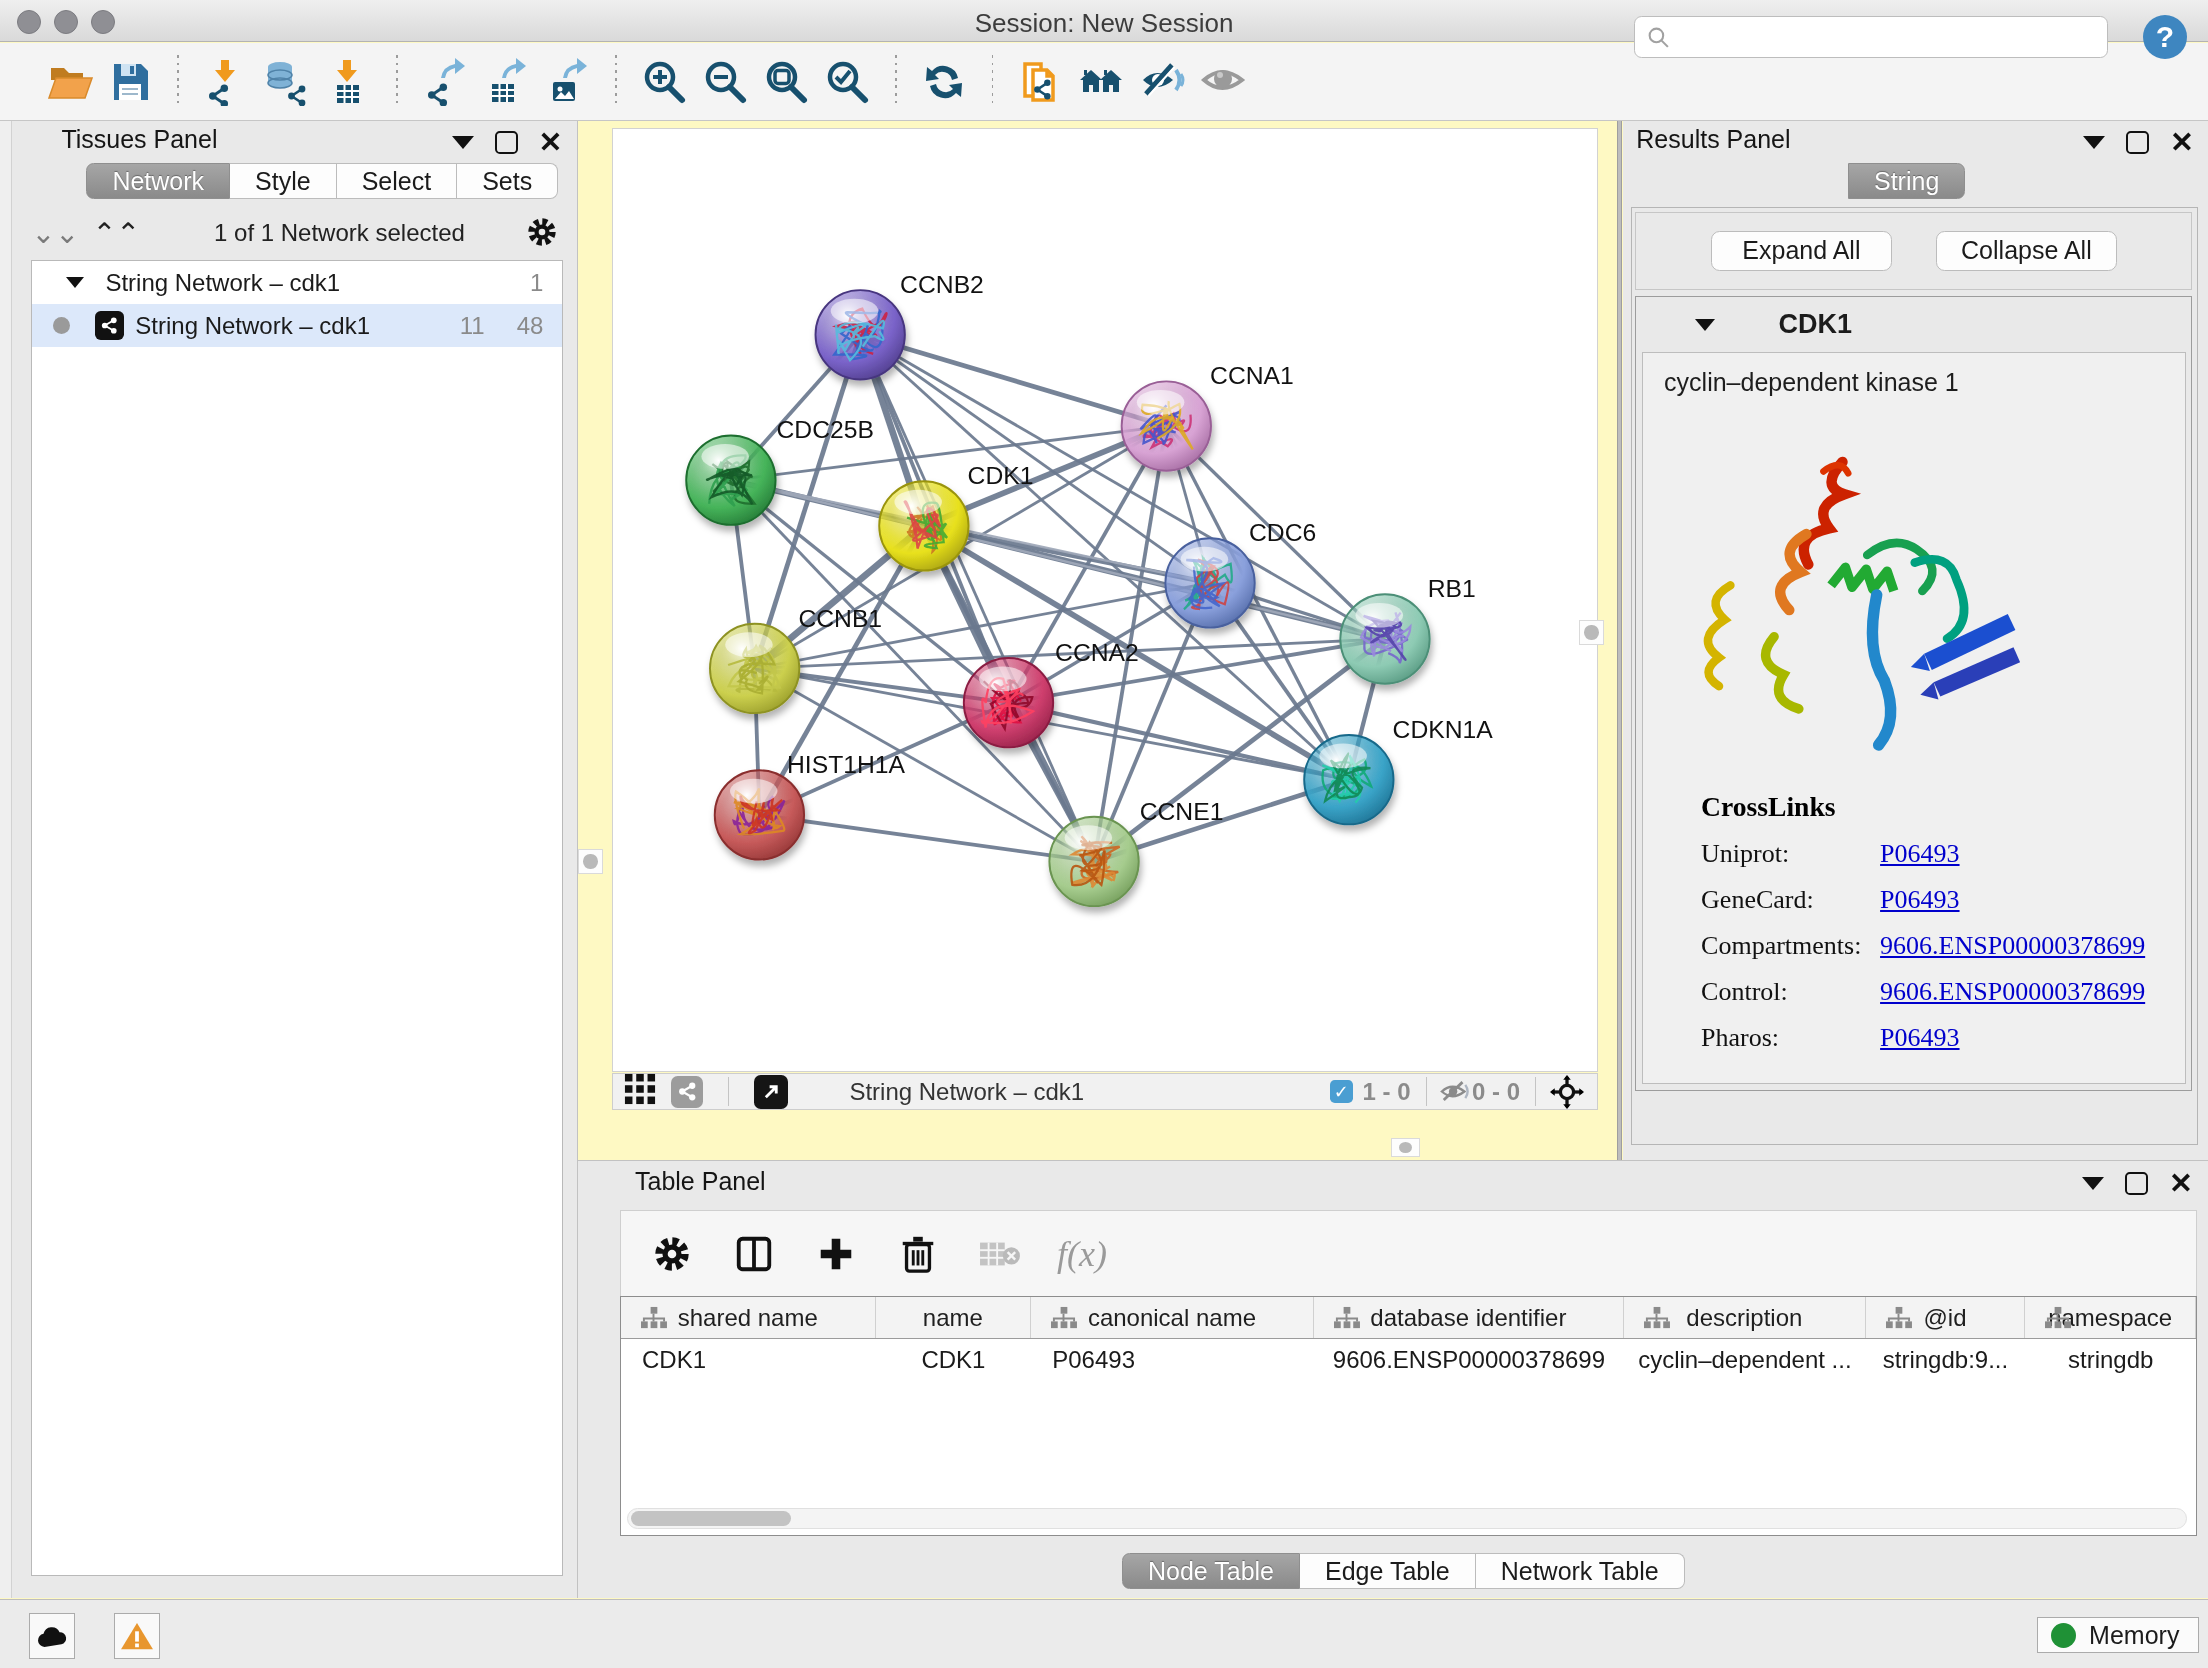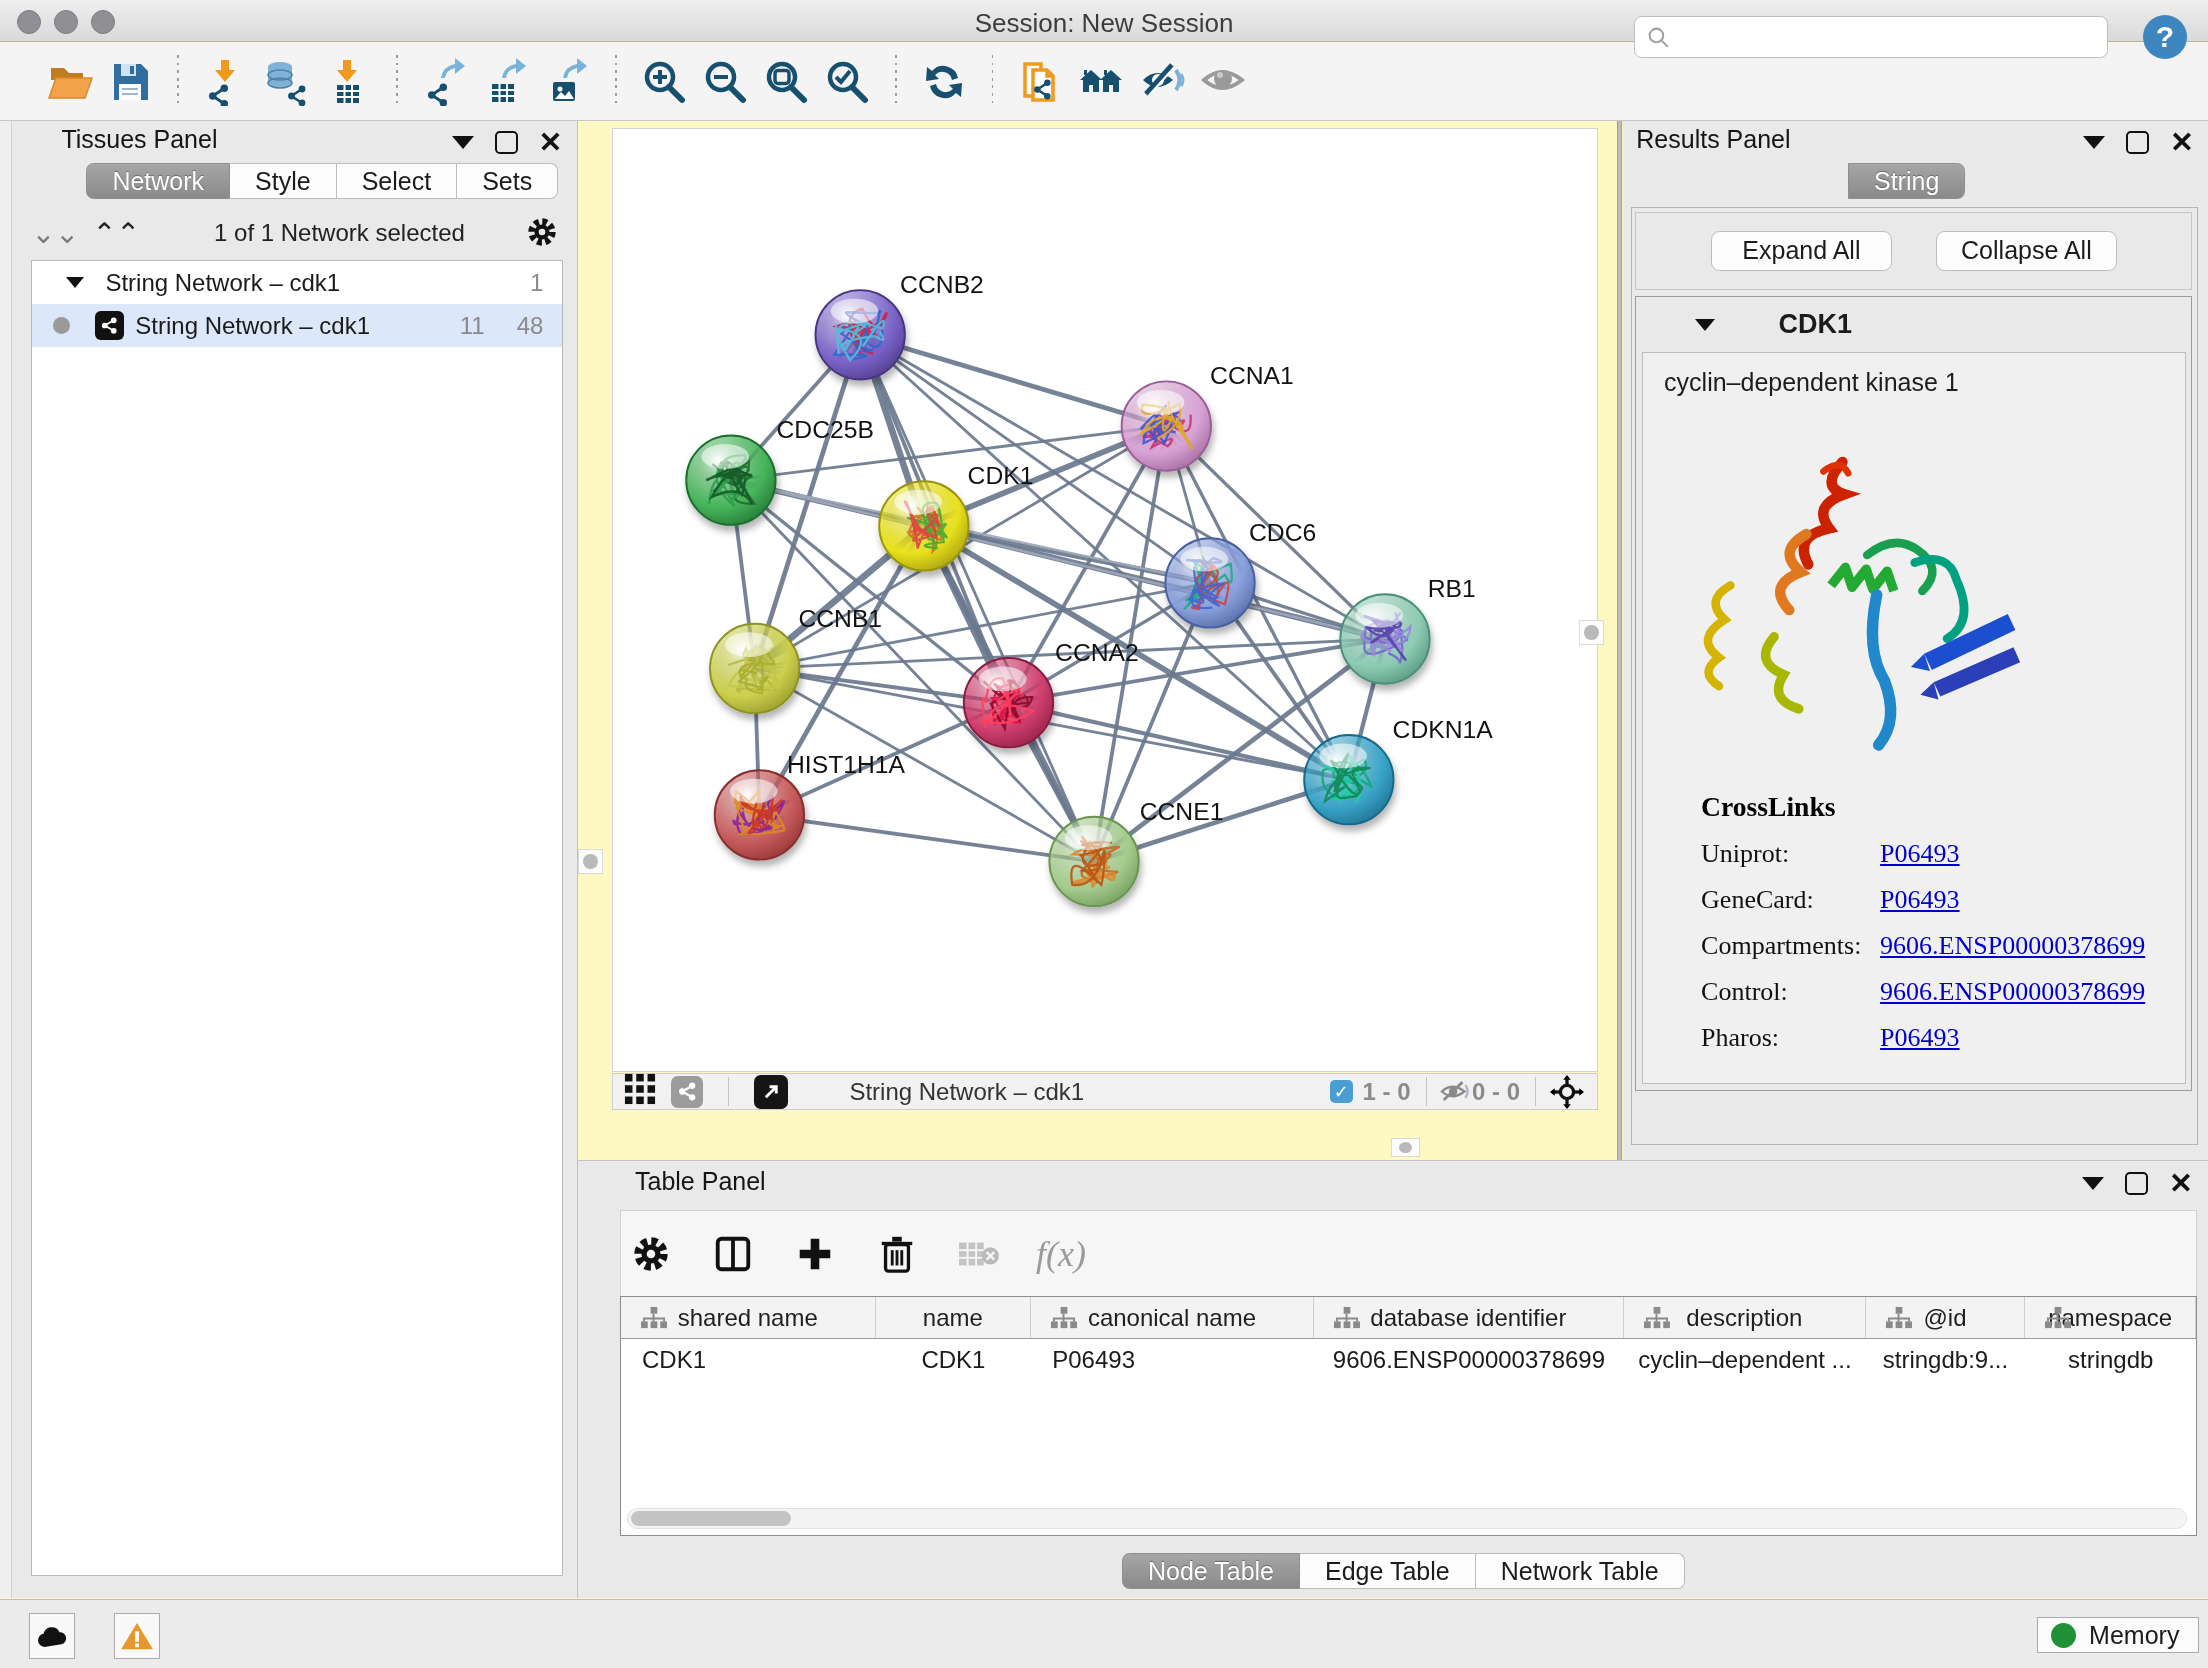--- a/index.html
+++ b/index.html
@@ -97,21 +97,21 @@
   .xlinks{position:absolute;left:38px;top:438px;font-family:"Liberation Serif",serif;margin-left:20px;}
   .xl-title{font-size:27.6px;font-weight:bold;color:#000;}
   .xrow{display:flex;margin-top:16px;}
   .xlabel{width:179px;font-size:26px;color:#111;}
   .xlink{font-size:26px;color:#0000cc;text-decoration:underline;}
   
   .table-panel{position:absolute;left:578px;top:1160px;width:1630px;height:438px;background:#e9e9e9;
     border-top:1px solid #c2c2c2;}
   .tp-head{position:absolute;left:57px;top:5.7px;}
   .tp-toolbar{position:absolute;left:42px;top:49px;width:1577px;height:86px;background:#f6f6f6;
-    border:1px solid #cfcfcf;border-bottom:none;display:flex;align-items:center;padding-left:5px;gap:33px;}
+    border:1px solid #cfcfcf;border-bottom:none;display:flex;align-items:center;padding-left:26px;gap:33px;}
   .tp-toolbar .tico{width:49px;height:49px;display:flex;align-items:center;justify-content:center;}
   .fx{font-family:"Liberation Serif",serif;font-style:italic;font-size:36px;color:#9a9a9a;}
   .tbl{position:absolute;left:42px;top:135px;width:1577px;height:240px;background:#fff;
     border:1.9px solid #8d8d8d;}
   .thead{display:flex;height:42px;background:#f3f3f3;border-bottom:1.9px solid #9b9b9b;}
   .th{display:flex;align-items:center;justify-content:center;font-size:24px;color:#1f1f1f;
     border-right:1px solid #d0d0d0;position:relative;overflow:hidden;white-space:nowrap;}
   .th svg{position:absolute;left:9.5px;}
   .trow{display:flex;height:42px;}
   .td{font-size:24px;display:flex;align-items:center;overflow:hidden;white-space:nowrap;}

